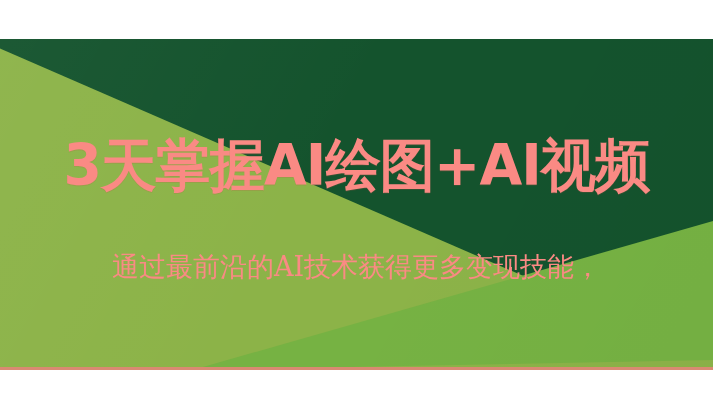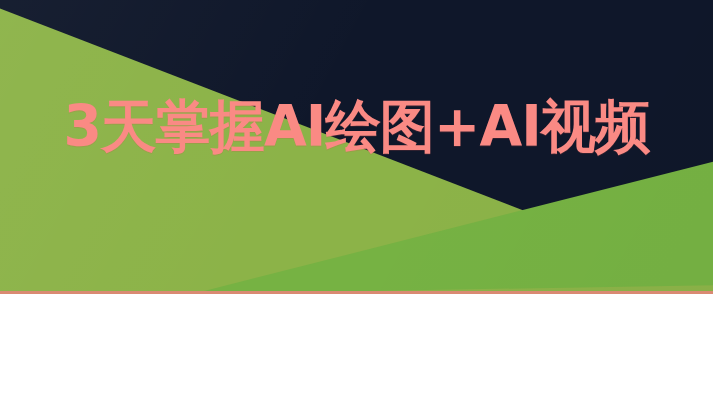--- a/index.html
+++ b/index.html
@@ -7,23 +7,24 @@
     padding: 0;
     background: #ffffff;
   }
   body {
     font-family: "DejaVu Sans", "Liberation Sans", sans-serif;
   }
 
   #poster {
     position: relative;
     width: 713px;
-    height: 294px;
+    height: 331px;
     overflow: hidden;
-    background: #0f172a; 
+    background: #14532d; 
+    margin-top: 39px;
   }
 
   
   .bg-layer {
     position: absolute;
     inset: 0;
     pointer-events: none;
   }
 
   
@@ -115,19 +116,20 @@
     <div class="band-lower"></div>
     <div class="band-corner"></div>
     <div class="band-soft"></div>
   </div>
 
   <div class="content">
 
     <div class="headline">3天掌握AI绘图+AI视频</div>
 
     <div class="subtitle">
+      <span class="line">通过最前沿的AI技术获得更多变现技能，</span>
     </div>
 
   </div>
 
   <div class="bottom-strip"></div>
 
 </div>
 
 </body></html>

